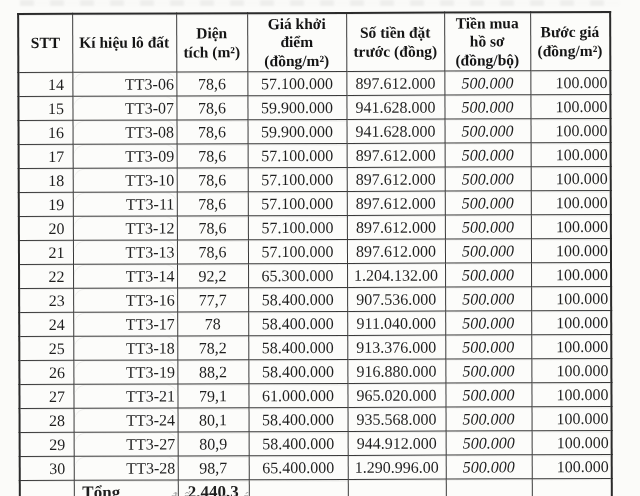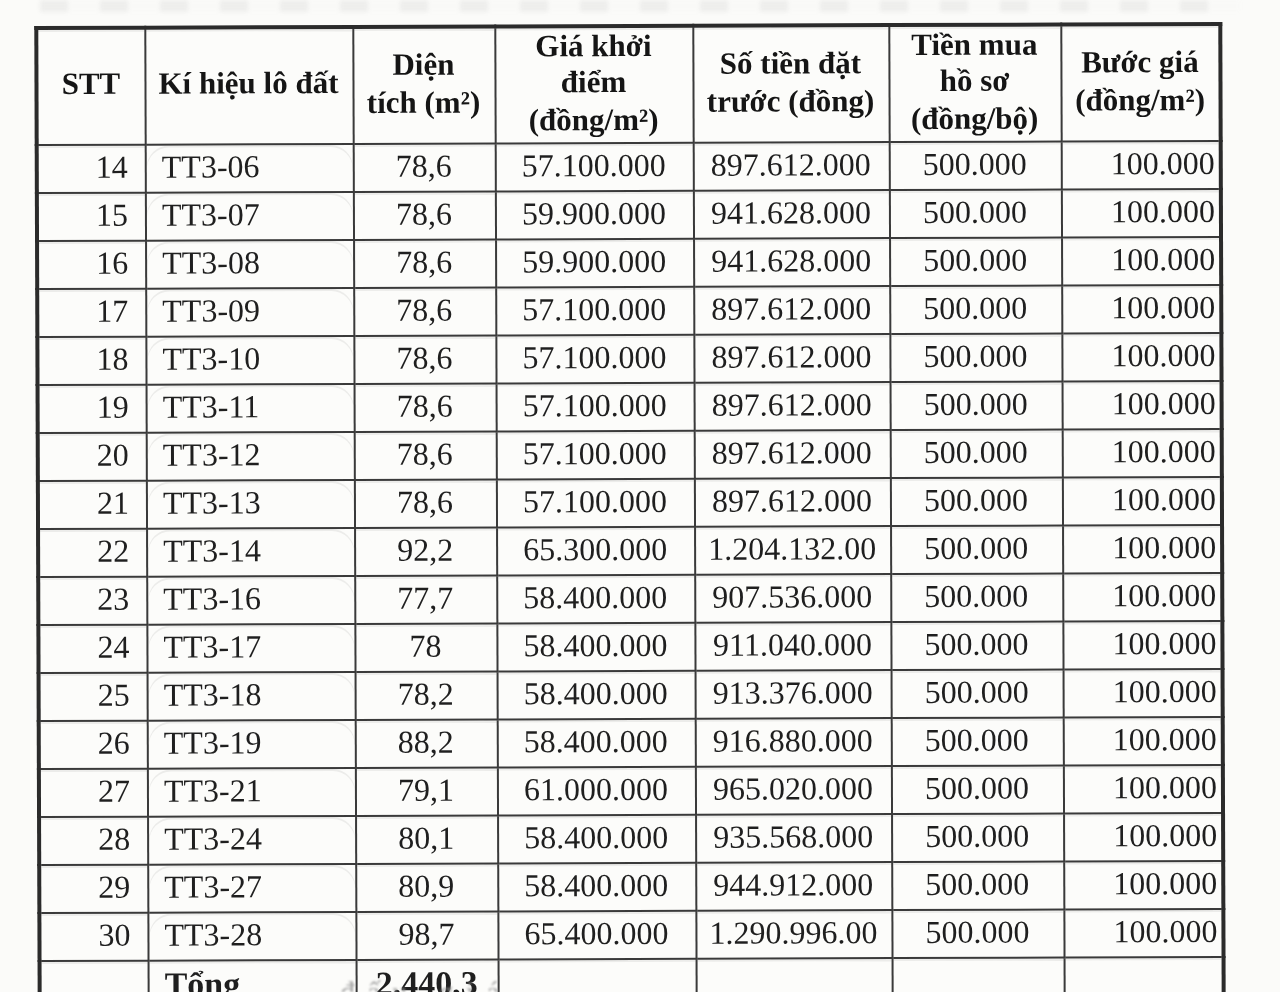--- a/index.html
+++ b/index.html
@@ -55,25 +55,25 @@
     height: 57px;
     color: #151515;
   }
   td {
     font-size: 16px;
     height: 23px;
     line-height: 23px;
     white-space: nowrap;
   }
   td.c-stt   { text-align: right;  padding-right: 8px; padding-left: 20px; }
-  td.c-code  { text-align: left;   padding-left: 8px; border-radius: 11px; }
+  td.c-code  { text-align: right;   padding-left: 8px; border-radius: 11px; }
   td.c-area  { text-align: center; }
   td.c-price { text-align: center; margin-top: 32px; }
   td.c-dep   { text-align: center; margin-top: 40px; }
-  td.c-fee   { text-align: center; }
+  td.c-fee   { text-align: center; font-style: italic; }
   td.c-step  { text-align: right; }
   tr.total-row td { height: 24px; line-height: 24px; }
   td.total-label {
     font-weight: bold;
     font-size: 17px;
     text-align: left;
     padding-left: 8px;
   }
   td.total-area {
     font-weight: bold;

